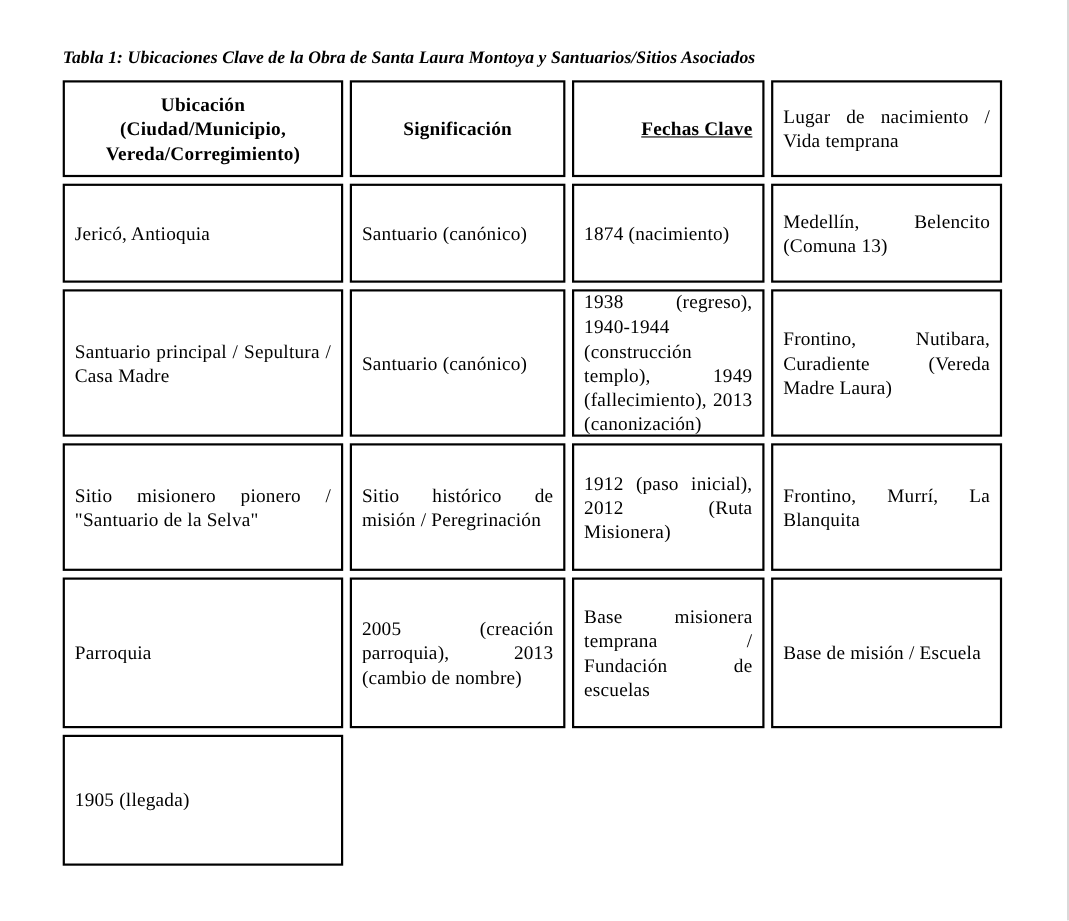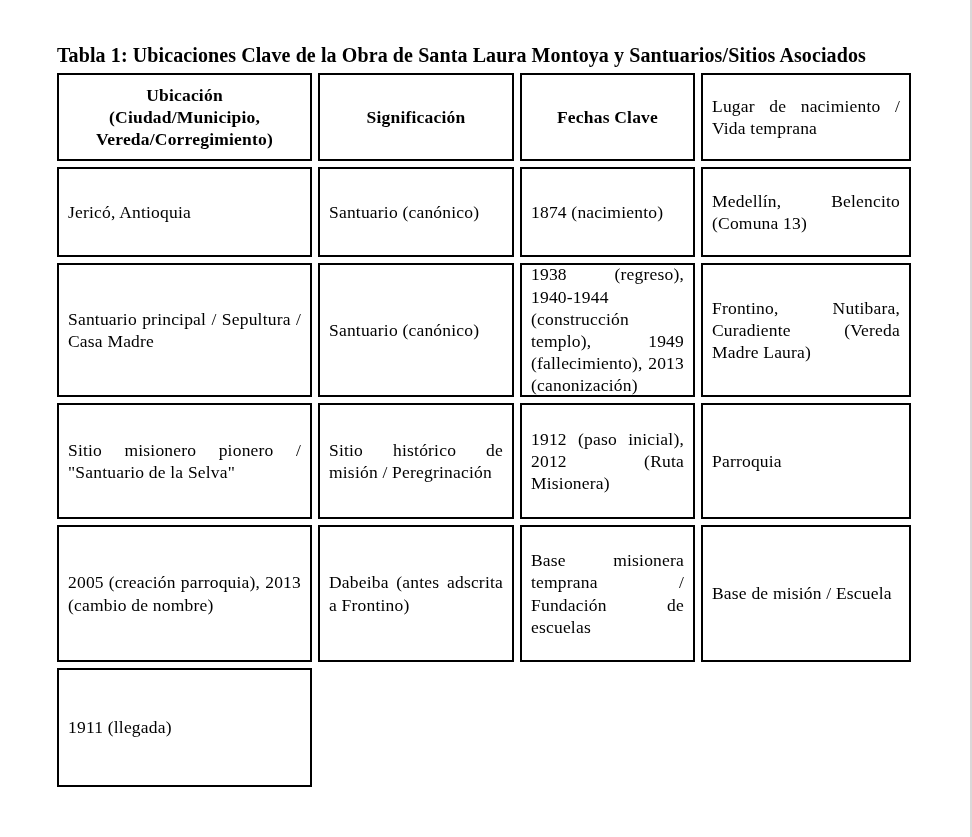--- a/index.html
+++ b/index.html
@@ -22,24 +22,25 @@
     right: 0;
     width: 2px;
     height: 837px;
     background: #d9d9d9;
   }
   .doc-title {
     position: absolute;
     left: 57px;
     top: 44px;
     width: 856px;
-    font-size: 20px;
+    font-size: 16px;
     font-weight: bold;
     letter-spacing: 0.1px;
     white-space: nowrap;
+    font-style: italic;
   }
   .loc-table {
     position: absolute;
     left: 57px;
     top: 73px;
     display: grid;
     grid-template-columns: 255px 196px 175px 210px;
     grid-template-rows: 88px 90px 134px 116px 137px 119px;
     gap: 6px;
     border-radius: 16px;
@@ -55,22 +56,23 @@
     font-size: 17.5px;
     line-height: 1.27;
     letter-spacing: 0.2px;
   }
   .cell.head {
     font-weight: bold;
     text-align: center;
     white-space: pre-line;
   }
   .cell.head.left {
-    text-align: center;
+    text-align: right;
     white-space: normal;
+    text-decoration: underline;
   }
   .cell.body {
     text-align: justify;
   }
 </style>
 </head>
 <body>
 
 <div class="page">
 
@@ -92,25 +94,25 @@
     <div class="cell body">Medellín, Belencito (Comuna 13)</div>
     <div class="cell body">Santuario principal / Sepultura / Casa Madre</div>
     <div class="cell body">Santuario (canónico)</div>
     <div class="cell body">1938 (regreso), 1940-1944 (construcción templo), 1949 (fallecimiento), 2013 (canonización)</div>
 
     <div class="cell body">Frontino, Nutibara, Curadiente (Vereda Madre Laura)</div>
     <div class="cell body">Sitio misionero pionero / "Santuario de la Selva"</div>
     <div class="cell body">Sitio histórico de misión / Peregrinación</div>
     <div class="cell body">1912 (paso inicial), 2012 (Ruta Misionera)</div>
 
+    <div class="cell body">Frontino, Murrí, La Blanquita</div>
     <div class="cell body">Parroquia</div>
     <div class="cell body">2005 (creación parroquia), 2013 (cambio de nombre)</div>
 
-    <div class="cell body">Dabeiba (antes adscrita a Frontino)</div>
     <div class="cell body">Base misionera temprana / Fundación de escuelas</div>
     <div class="cell body">Base de misión / Escuela</div>
-    <div class="cell body">1911 (llegada)</div>
+    <div class="cell body">1905 (llegada)</div>
 
   </div>
 
   <div class="page-right-edge"></div>
 
 </div>
 
 </body></html>

